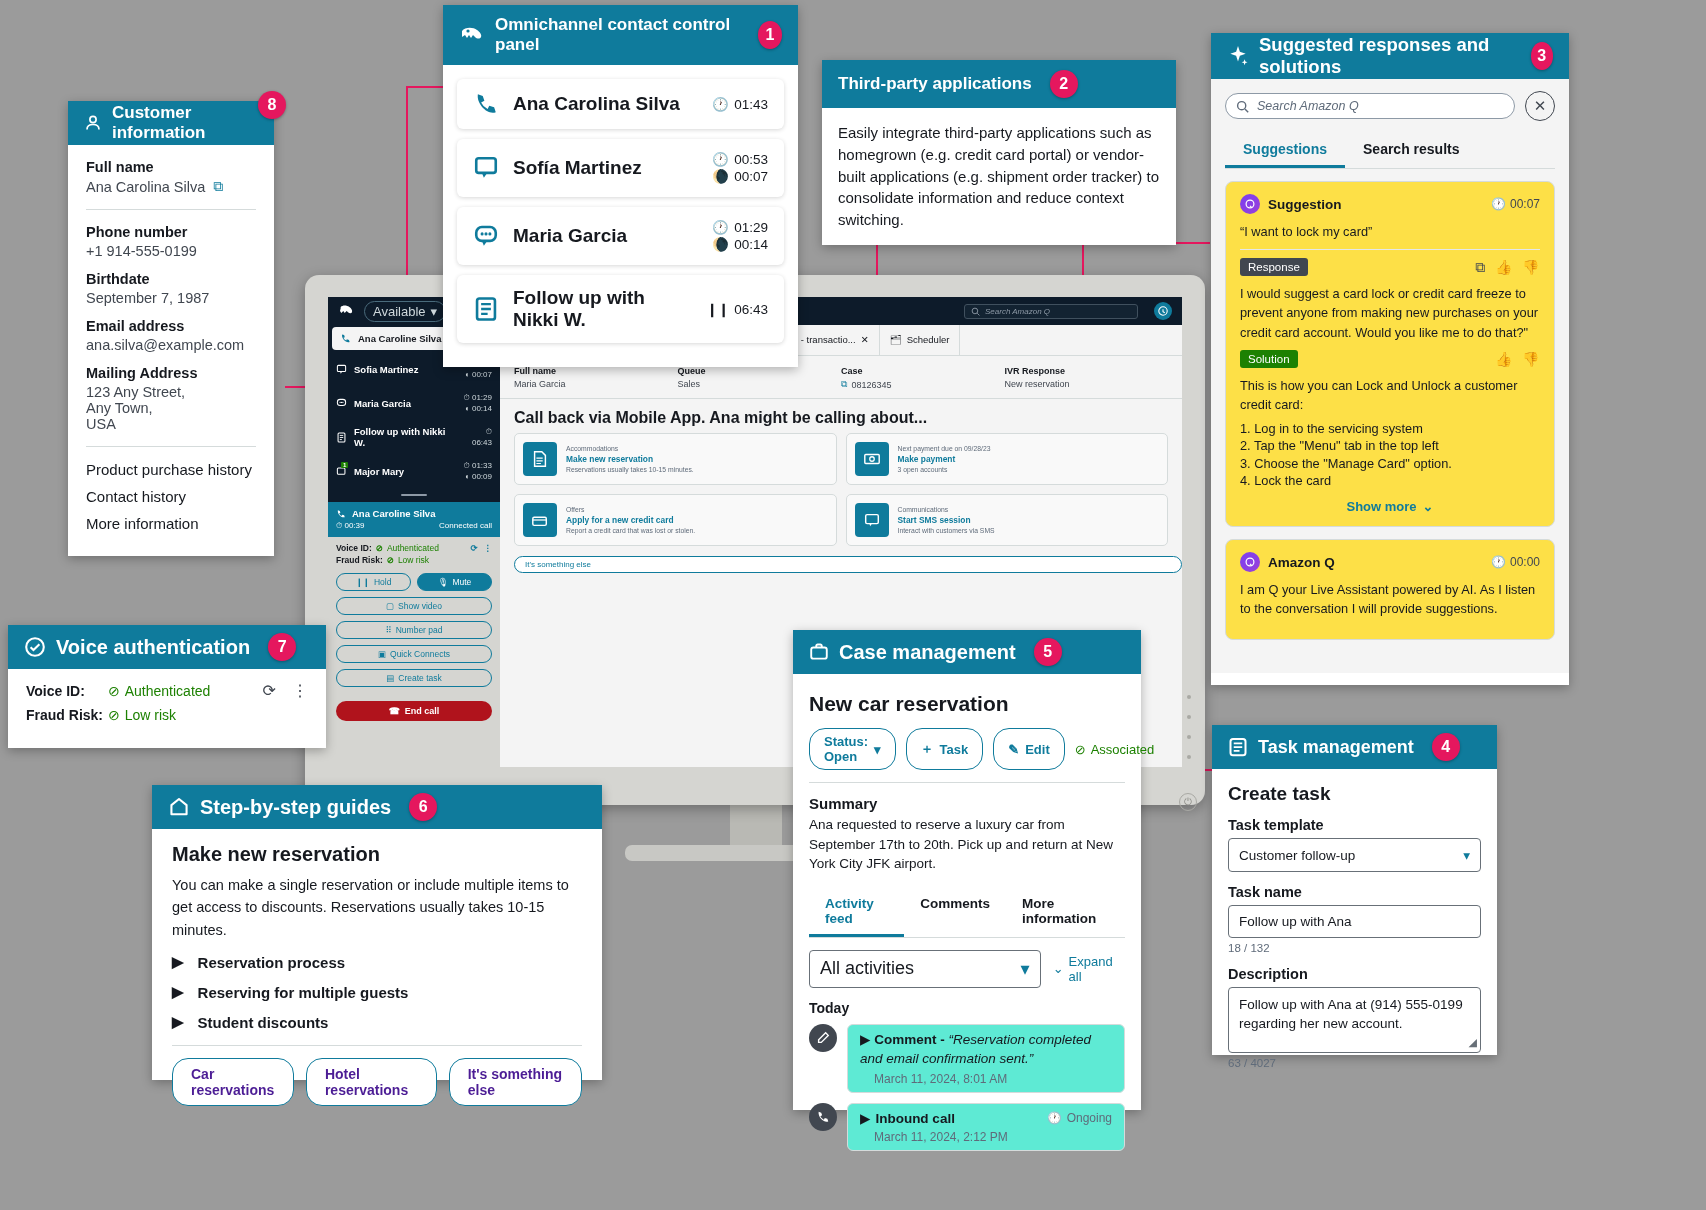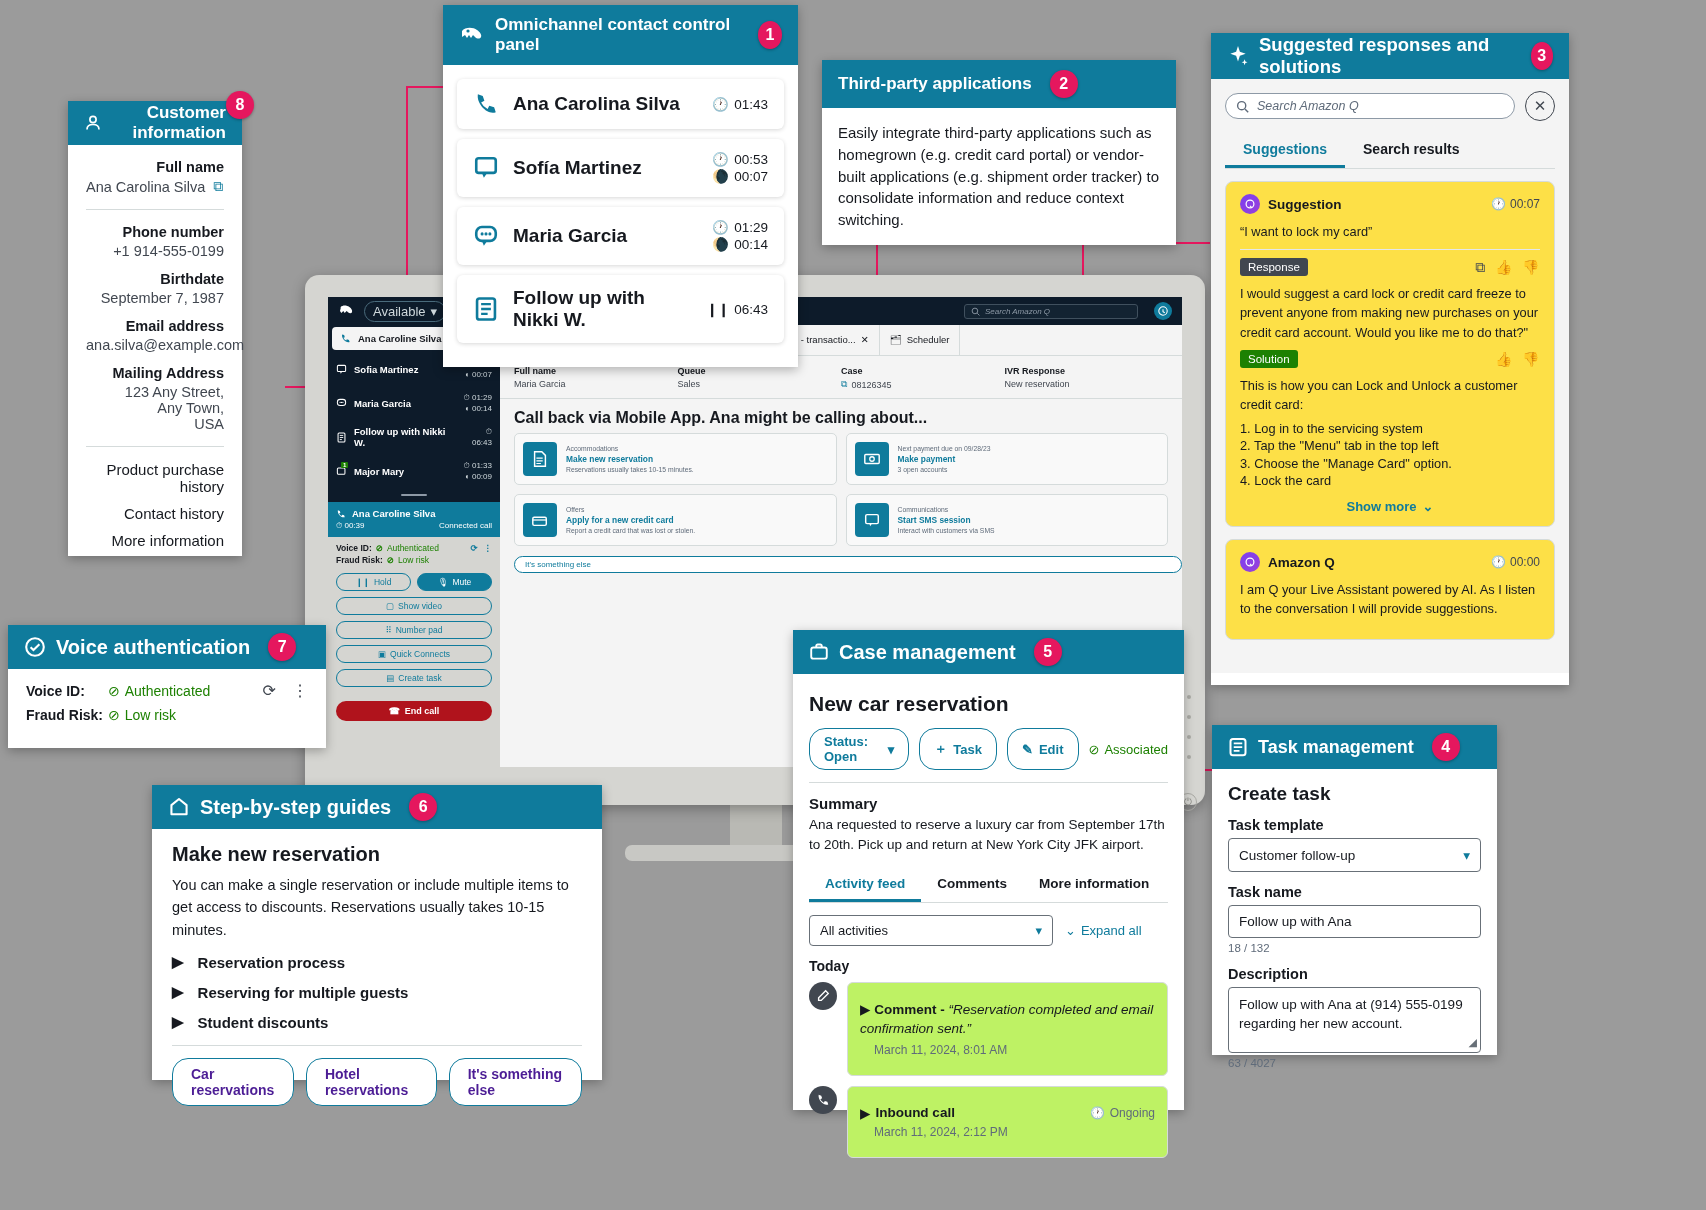--- a/index.html
+++ b/index.html
@@ -114,22 +114,22 @@
 
   
   .cm-h1{font-size:21px;font-weight:700;margin:6px 0 12px;}
   .cm-btns{display:flex;gap:10px;}
   .cmb{border:1px solid #0f7b9c;border-radius:16px;color:#0f7b9c;font-size:13px;font-weight:700;
     padding:5px 14px;display:flex;align-items:center;gap:6px;background:#fff;}
   .assoc{color:#1d8102;font-size:13px;display:flex;align-items:center;gap:5px;margin-left:auto;}
   .cm-tabs{display:flex;border-bottom:1px solid #d5dbdb;margin-top:14px;}
   .cm-tab{font-size:13.5px;font-weight:700;padding:8px 16px;}
   .cm-tab.on{color:#0f7b9c;border-bottom:3px solid #0f7b9c;}
-  .selectbox{border:1px solid #687078;border-radius:4px;font-size:13px;padding:7px 10px;display:flex;align-items:center;background:#fff;}
-  .feeditem{border:1px solid #d5dbdb;border-radius:6px;padding:18px 12px;background:#bef264;flex:1;}
+  .selectbox{border:1px solid #687078;border-radius:4px;font-size:18px;padding:7px 10px;display:flex;align-items:center;background:#fff;}
+  .feeditem{border:1px solid #d5dbdb;border-radius:6px;padding:6px 12px;background:#5eead4;flex:1;}
   .feedicon{width:28px;height:28px;border-radius:50%;background:#414750;display:flex;align-items:center;justify-content:center;flex:none;}
 
   
   .fld{border:1px solid #687078;border-radius:4px;font-size:13.5px;padding:8px 10px;background:#fff;display:flex;align-items:center;}
   .cnt{font-size:11.5px;color:#5f6b7a;margin-top:4px;}
 
   
   .gbullet{display:flex;align-items:center;gap:14px;font-size:15px;font-weight:700;margin:12px 0;}
   .gbtn{border:1px solid #0f7b9c;border-radius:16px;color:#4c1d95;font-size:14px;font-weight:700;padding:7px 18px;background:#fff;}
 </style>
@@ -642,21 +642,21 @@
     <div class="cnt">18 / 132</div>
     <div class="lbl" style="margin-top:12px;">Description</div>
     <div class="fld" style="margin-top:5px;height:48px;align-items:flex-start;line-height:1.4;position:relative;">
       <span>Follow up with Ana at (914) 555-0199 regarding her new account.</span>
       <span style="position:absolute;right:3px;bottom:2px;color:#687078;font-size:11px;">◢</span>
     </div>
     <div class="cnt">63 / 4027</div>
   </div>
 </div>
 
-<div class="panel" style="left:793px;top:630px;width:391px;height:480px;">
+<div class="panel" style="left:793px;top:630px;width:348px;height:480px;">
   <div class="phdr">
     <span>
       <svg width="20" height="20" viewBox="0 0 18 18">
           <rect x="2" y="5" width="14" height="10" rx="2" fill="none" stroke="#fff" stroke-width="1.7"></rect>
           <path d="M6.5 5V3.6A1.3 1.3 0 017.8 2.3h2.4a1.3 1.3 0 011.3 1.3V5" fill="none" stroke="#fff" stroke-width="1.7"></path>
         </svg>
     </span>
     <span>Case management</span>
     <span class="badge">5</span>
   </div>
@@ -793,21 +793,21 @@
       </span>
     </div>
     <div style="display:flex;align-items:center;font-size:14px;">
       <b style="width:82px;">Fraud Risk:</b>
       <span style="color:#1d8102;margin-right:5px;">⊘</span>
       <span style="color:#1d8102;">Low risk</span>
     </div>
   </div>
 </div>
 
-<div class="panel" style="left:68px;top:101px;width:174px;height:455px;text-align:right;">
+<div class="panel" style="left:68px;top:101px;width:206px;height:455px;">
   <div class="phdr">
     <span>
       <svg width="18" height="18" viewBox="0 0 18 18">
           <circle cx="9" cy="5.5" r="3.1" fill="none" stroke="#fff" stroke-width="1.7"></circle>
           <path d="M3 15.5c0-3.3 2.7-5 6-5s6 1.7 6 5" fill="none" stroke="#fff" stroke-width="1.7"></path>
         </svg>
     </span>
     <span style="font-size:17px;">Customer information</span>
     <span class="badge outside">8</span>
   </div>

